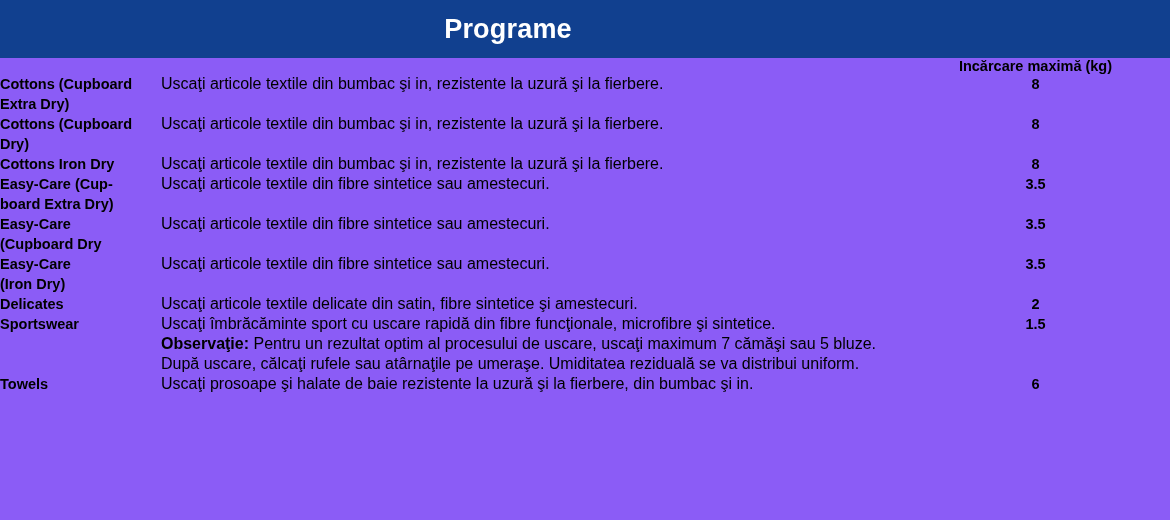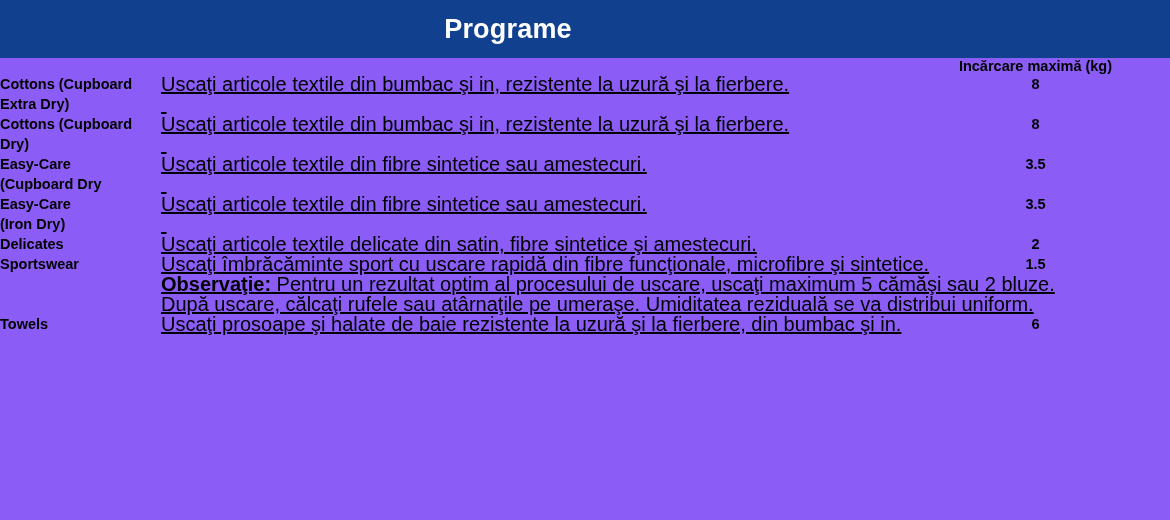--- a/index.html
+++ b/index.html
@@ -85,25 +85,24 @@
     padding-left: 57px;
     font-size: 14.5px;
     font-weight: bold;
     line-height: 20px;
     padding-top: 1px;
   }
   td.name .nline { display: block; white-space: nowrap; }
 
   td.desc {
     padding-left: 3px;
-    font-size: 20px;
+    font-size: 16px;
     font-weight: normal;
     line-height: 20px;
     padding-top: 1px;
-    text-decoration: underline;
   }
   td.desc .dline { display: block; white-space: nowrap; }
   td.desc .dline.bold-lead b { font-weight: bold; }
 
   td.load {
     text-align: center;
     font-size: 14.5px;
     font-weight: bold;
     line-height: 20px;
     padding-top: 1px;
@@ -157,20 +156,45 @@
             <span class="dline">Uscaţi articole textile din bumbac şi in, rezistente la uzură şi la fierbere.</span>
             <span class="dline">&nbsp;</span>
           </td>
           <td class="load">
             <span class="vline">8</span>
             <span class="vline blank">&nbsp;</span>
           </td>
         </tr>
         <tr>
           <td class="name">
+            <span class="nline">Cottons Iron Dry</span>
+          </td>
+          <td class="desc">
+            <span class="dline">Uscaţi articole textile din bumbac şi in, rezistente la uzură şi la fierbere.</span>
+          </td>
+          <td class="load">
+            <span class="vline">8</span>
+          </td>
+        </tr>
+        <tr>
+          <td class="name">
+            <span class="nline">Easy-Care (Cup-</span>
+            <span class="nline">board Extra Dry)</span>
+          </td>
+          <td class="desc">
+            <span class="dline">Uscaţi articole textile din fibre sintetice sau amestecuri.</span>
+            <span class="dline">&nbsp;</span>
+          </td>
+          <td class="load">
+            <span class="vline">3.5</span>
+            <span class="vline blank">&nbsp;</span>
+          </td>
+        </tr>
+        <tr>
+          <td class="name">
             <span class="nline">Easy-Care</span>
             <span class="nline">(Cupboard Dry</span>
           </td>
           <td class="desc">
             <span class="dline">Uscaţi articole textile din fibre sintetice sau amestecuri.</span>
             <span class="dline">&nbsp;</span>
           </td>
           <td class="load">
             <span class="vline">3.5</span>
             <span class="vline blank">&nbsp;</span>
@@ -210,21 +234,21 @@
           </td>
           <td class="load">
             <span class="vline">1.5</span>
           </td>
         </tr>
         <tr>
           <td class="name">
             <span class="nline">&nbsp;</span>
           </td>
           <td class="desc">
-            <span class="dline bold-lead"><b>Observaţie:</b><span> Pentru un rezultat optim al procesului de uscare, uscaţi maximum 5 cămăşi sau 2 bluze.</span></span>
+            <span class="dline bold-lead"><b>Observaţie:</b><span> Pentru un rezultat optim al procesului de uscare, uscaţi maximum 7 cămăşi sau 5 bluze.</span></span>
             <span class="dline">După uscare, călcaţi rufele sau atârnaţile pe umeraşe. Umiditatea reziduală se va distribui uniform.</span>
           </td>
           <td class="load">
             <span class="vline blank">&nbsp;</span>
             <span class="vline blank">&nbsp;</span>
           </td>
         </tr>
         <tr>
           <td class="name">
             <span class="nline">Towels</span>

